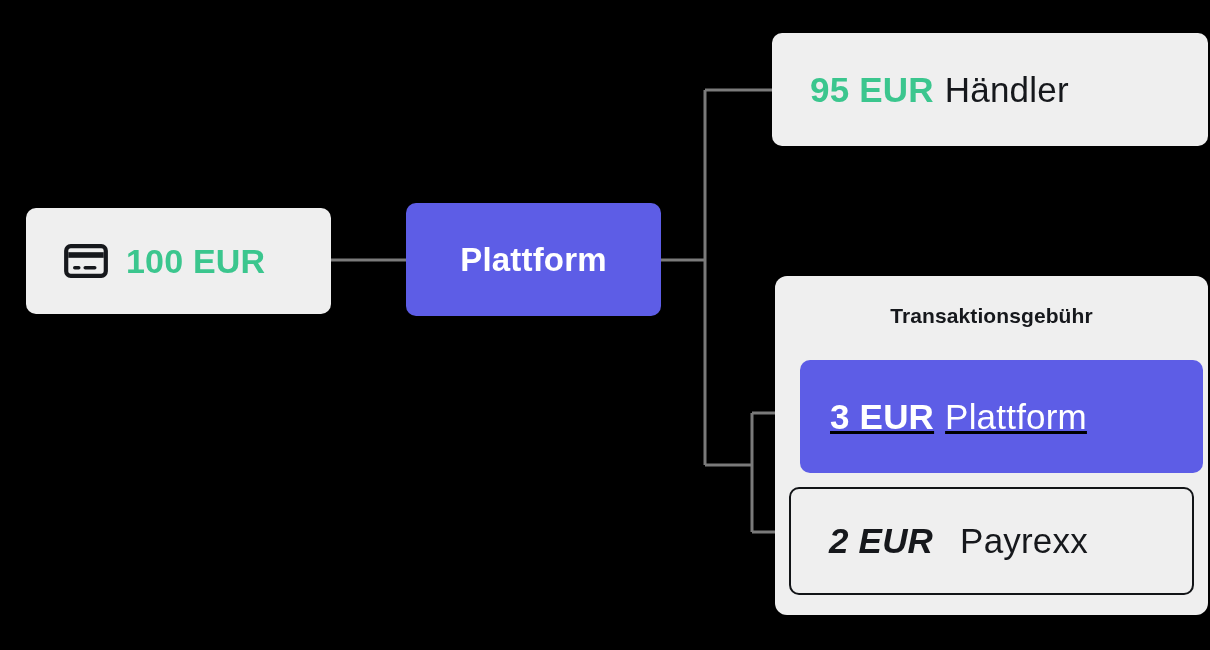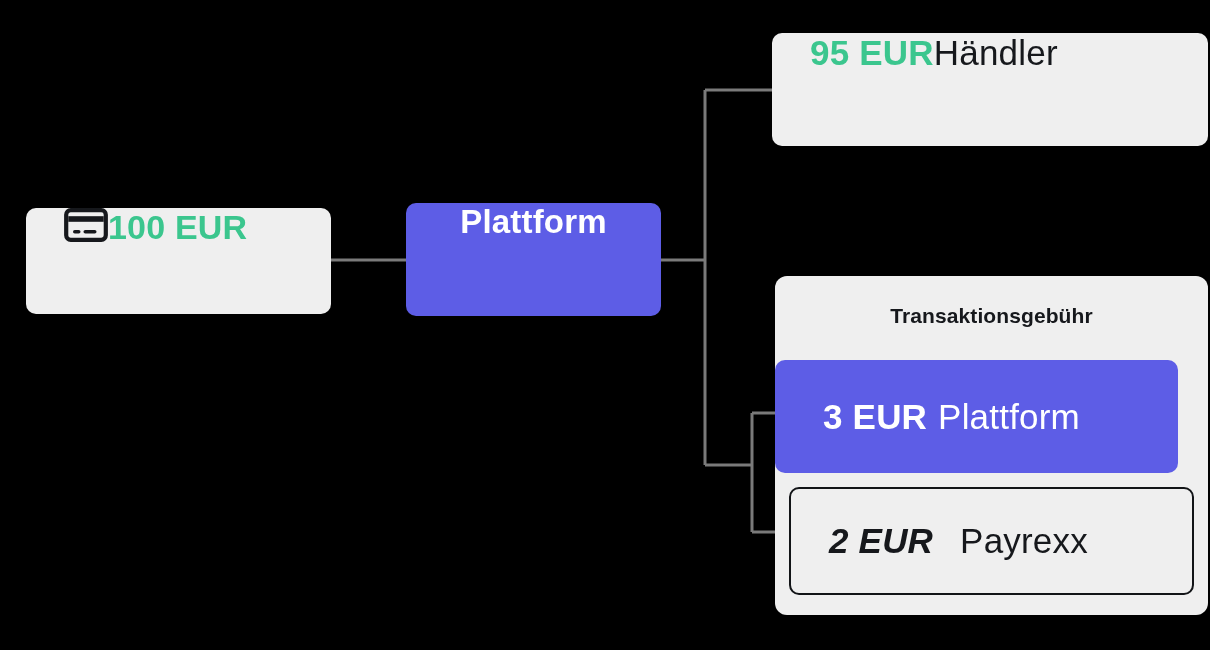--- a/index.html
+++ b/index.html
@@ -27,36 +27,37 @@
     width: 1210px;
     height: 650px;
   }
 
   
   .card {
     position: absolute;
     box-sizing: border-box;
     border-radius: 10px;
     display: flex;
-    align-items: flex-start;
+    align-items: center;
   }
   .card.light {
     background: #efefef;
   }
   .card.purple {
     background: #5d5de6;
   }
 
   
   #node-source {
     left: 26px;
     top: 208px;
     width: 305px;
     height: 106px;
     padding-left: 38px;
+    gap: 18px;
   }
   #node-source .amount {
     font-size: 34px;
     font-weight: bold;
     color: #3bc68e;
     letter-spacing: 0.2px;
   }
   .card-icon {
     width: 44px;
     height: 34px;
@@ -92,20 +93,21 @@
     font-size: 35px;
     font-weight: bold;
     color: #3bc68e;
     letter-spacing: 0.2px;
   }
   .who-dark {
     font-size: 35px;
     font-weight: normal;
     color: #16181c;
     letter-spacing: 0.2px;
+    margin-left: 11px;
   }
 
   
   #panel-fee {
     position: absolute;
     left: 775px;
     top: 276px;
     width: 433px;
     height: 339px;
     box-sizing: border-box;
@@ -119,30 +121,31 @@
     width: 100%;
     text-align: center;
     font-size: 21px;
     font-weight: bold;
     color: #16181c;
     letter-spacing: 0.1px;
   }
 
   #fee-platform {
     position: absolute;
-    left: 0;
+    left: 25px;
     top: 84px;
     width: 403px;
     height: 113px;
     box-sizing: border-box;
     background: #5d5de6;
     border-radius: 10px;
     display: flex;
     align-items: center;
-    padding-left: 48px;
+    padding-left: 30px;
+    text-decoration: underline;
   }
   #fee-platform .amt {
     font-size: 35px;
     font-weight: bold;
     color: #ffffff;
     letter-spacing: 0.2px;
   }
   #fee-platform .who {
     font-size: 35px;
     font-weight: normal;

